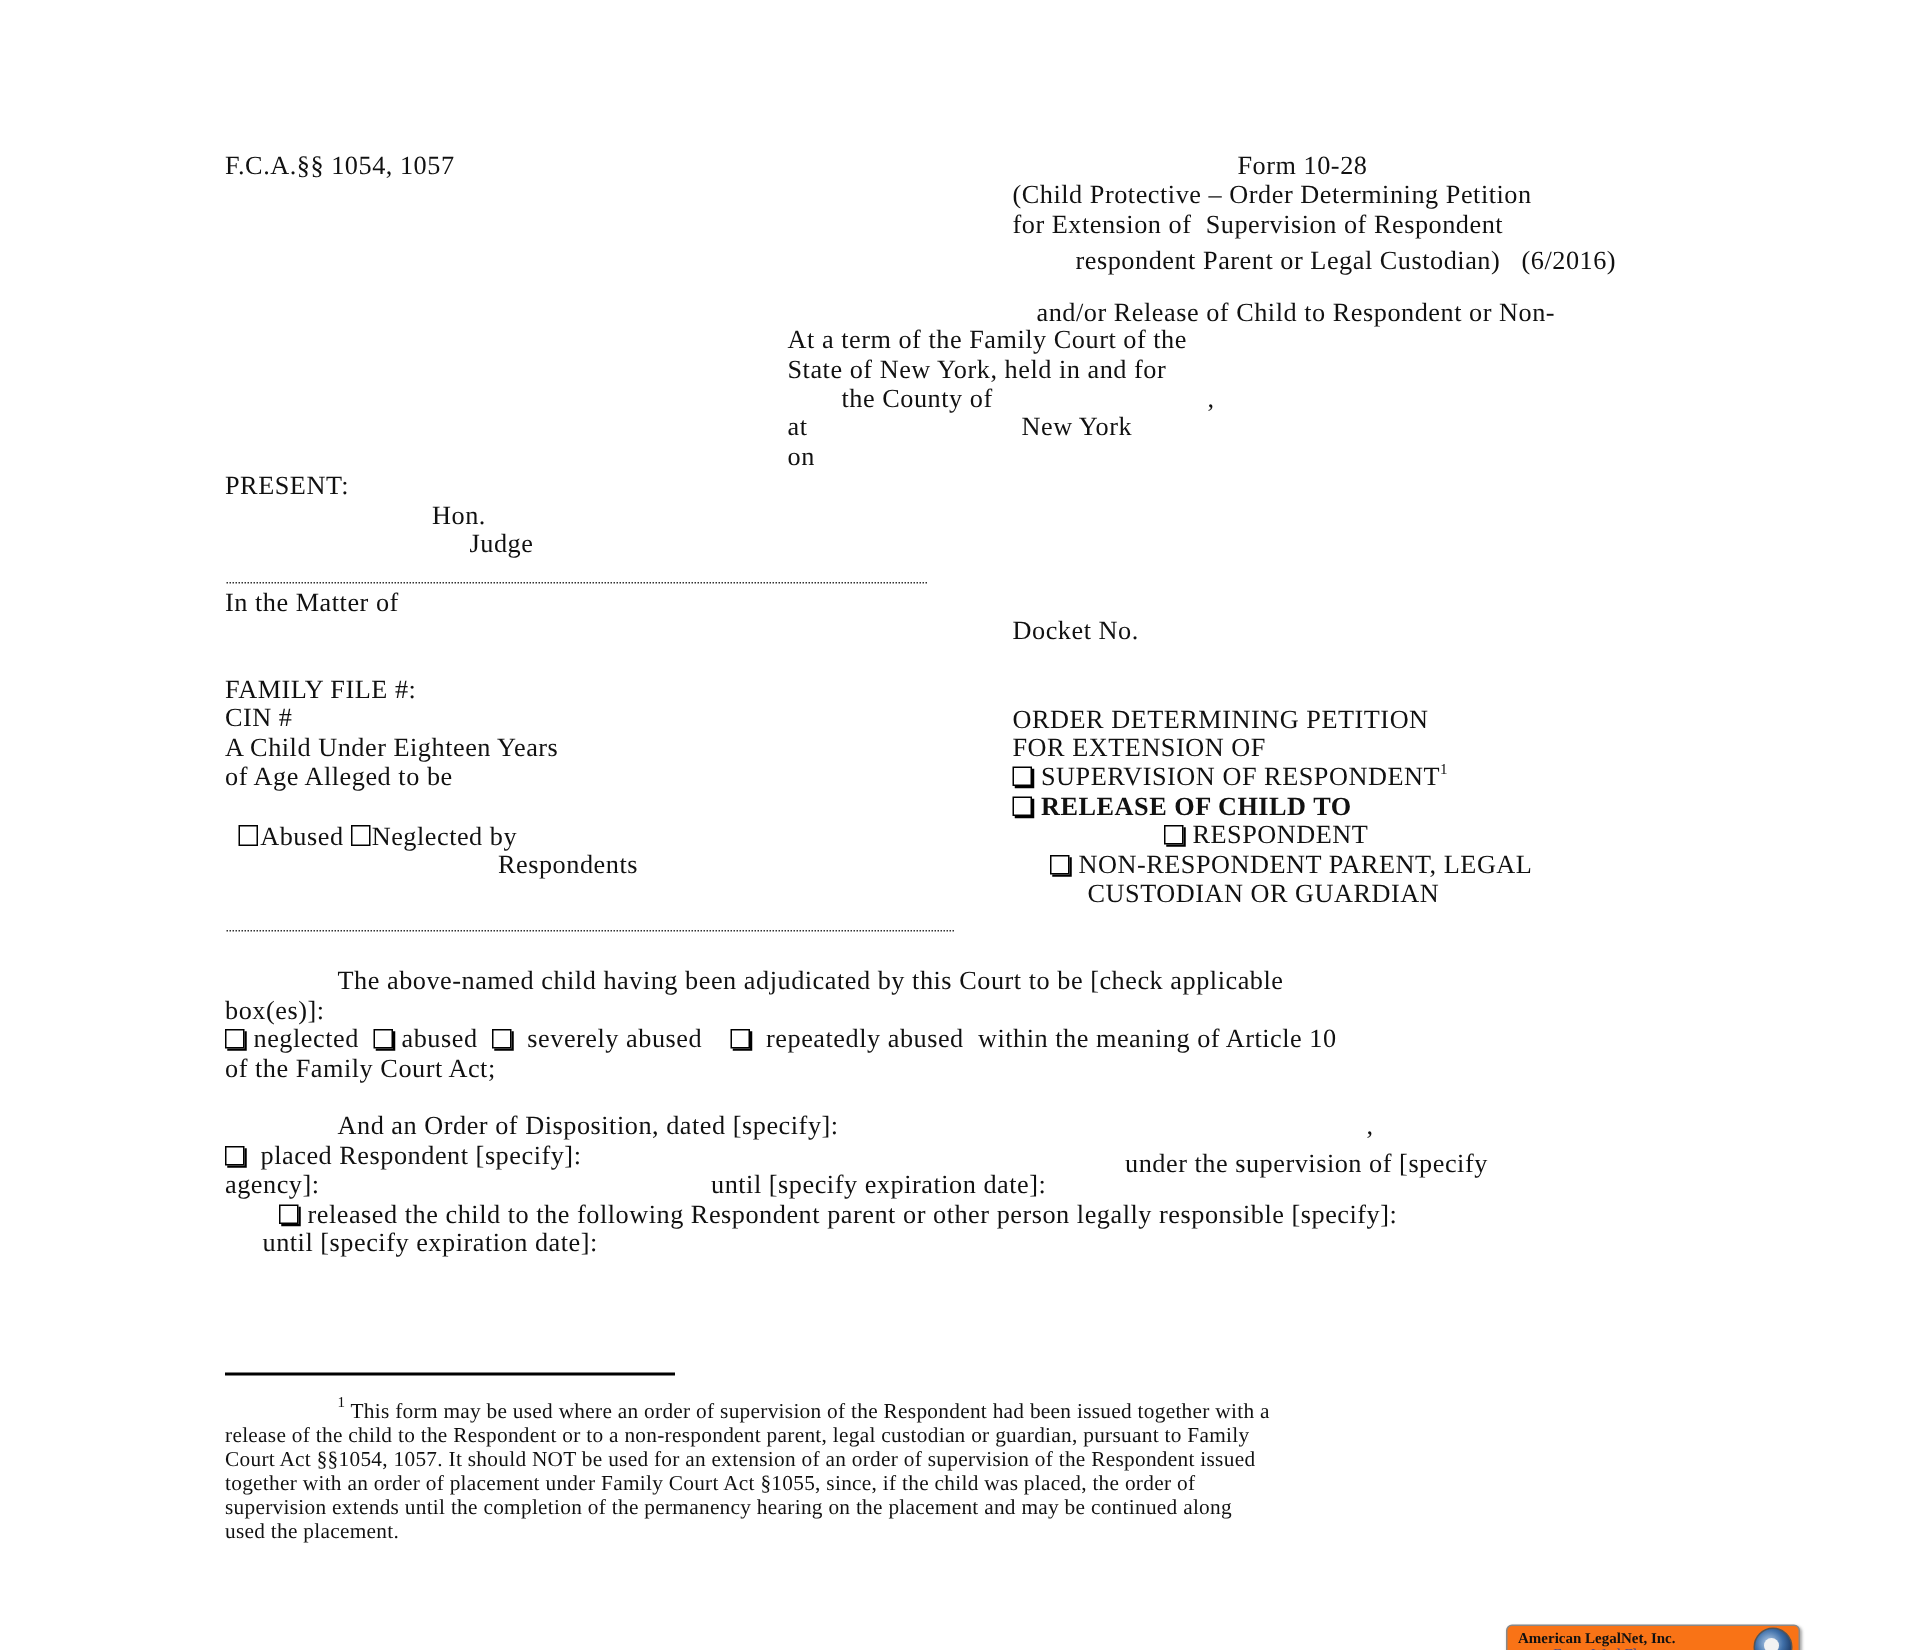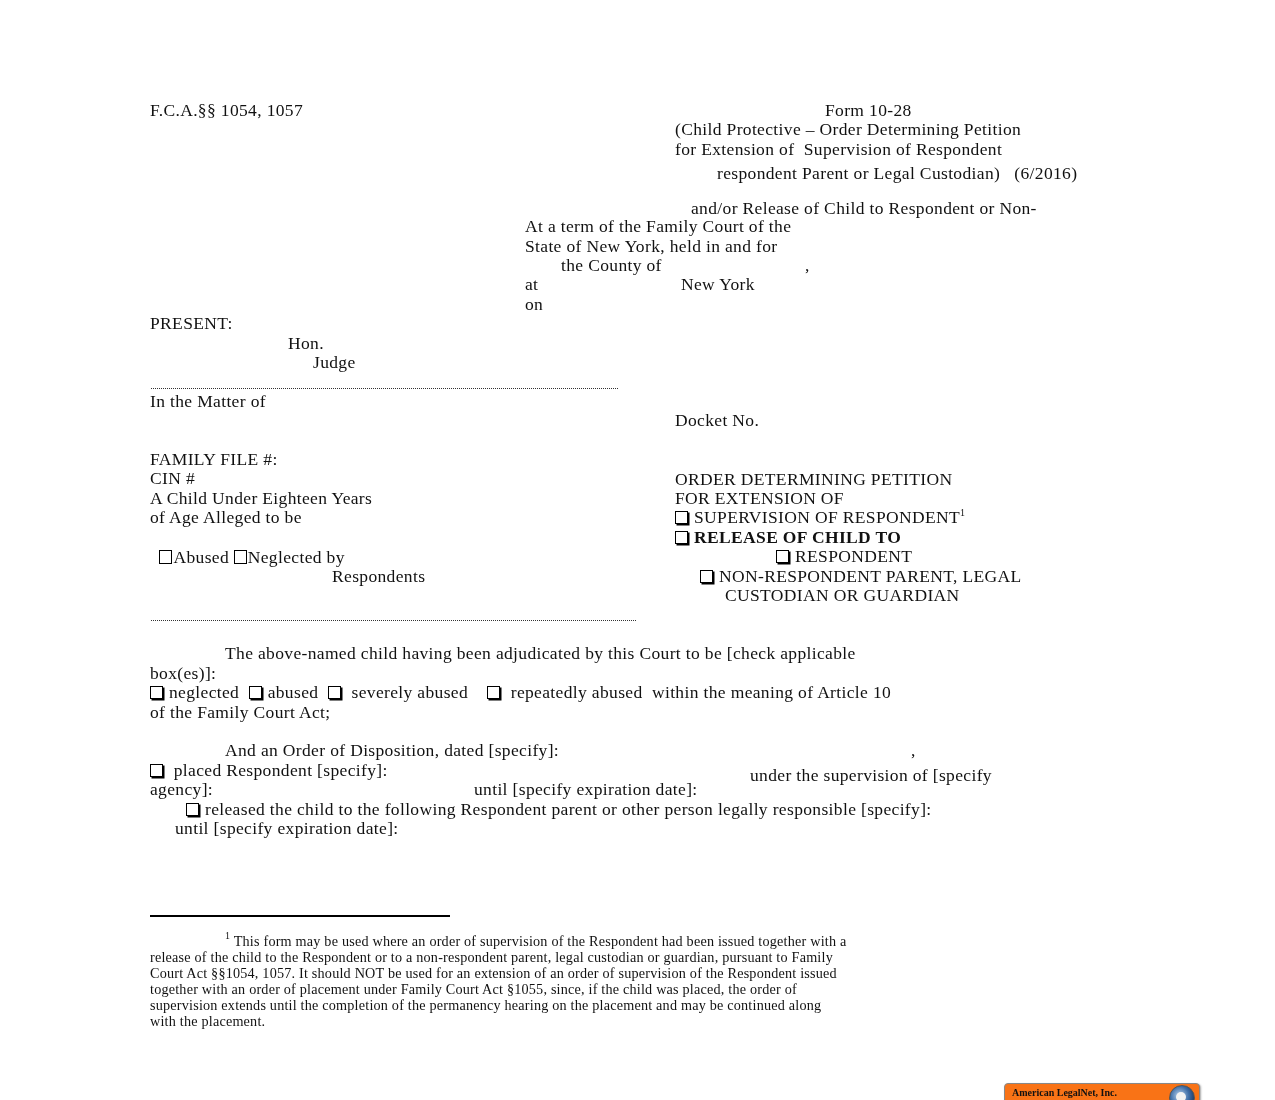--- a/index.html
+++ b/index.html
@@ -77,19 +77,19 @@
 <div class="t" style="left:474px;top:780px;">until [specify expiration date]:</div>
 <div class="t" style="left:150px;top:800px;padding-left:36px;"><span class="cb"></span><span>released the child to the following Respondent parent or other person legally responsible [specify]:</span></div>
 <div class="t" style="left:175px;top:819px;">until [specify expiration date]:</div>
 
 <div class="rule" style="left:150px;top:915px;width:300px;"></div>
 <div class="fn" style="left:225px;top:933px;"><sup>1</sup><span> This form may be used where an order of supervision of the Respondent had been issued together with a</span></div>
 <div class="fn" style="left:150px;top:949px;">release of the child to the Respondent or to a non-respondent parent, legal custodian or guardian, pursuant to Family</div>
 <div class="fn" style="left:150px;top:965px;">Court Act §§1054, 1057. It should NOT be used for an extension of an order of supervision of the Respondent issued</div>
 <div class="fn" style="left:150px;top:981px;">together with an order of placement under Family Court Act §1055, since, if the child was placed, the order of</div>
 <div class="fn" style="left:150px;top:997px;">supervision extends until the completion of the permanency hearing on the placement and may be continued along</div>
-<div class="fn" style="left:150px;top:1013px;">with the placement.</div>
+<div class="fn" style="left:150px;top:1013px;">used the placement.</div>
 
 <div class="logo">
   <span class="n1">American LegalNet, Inc.</span>
   <span class="n2">www.FormsWorkFlow.com</span>
   <span class="globe"></span>
 </div>
 
 </body></html>

